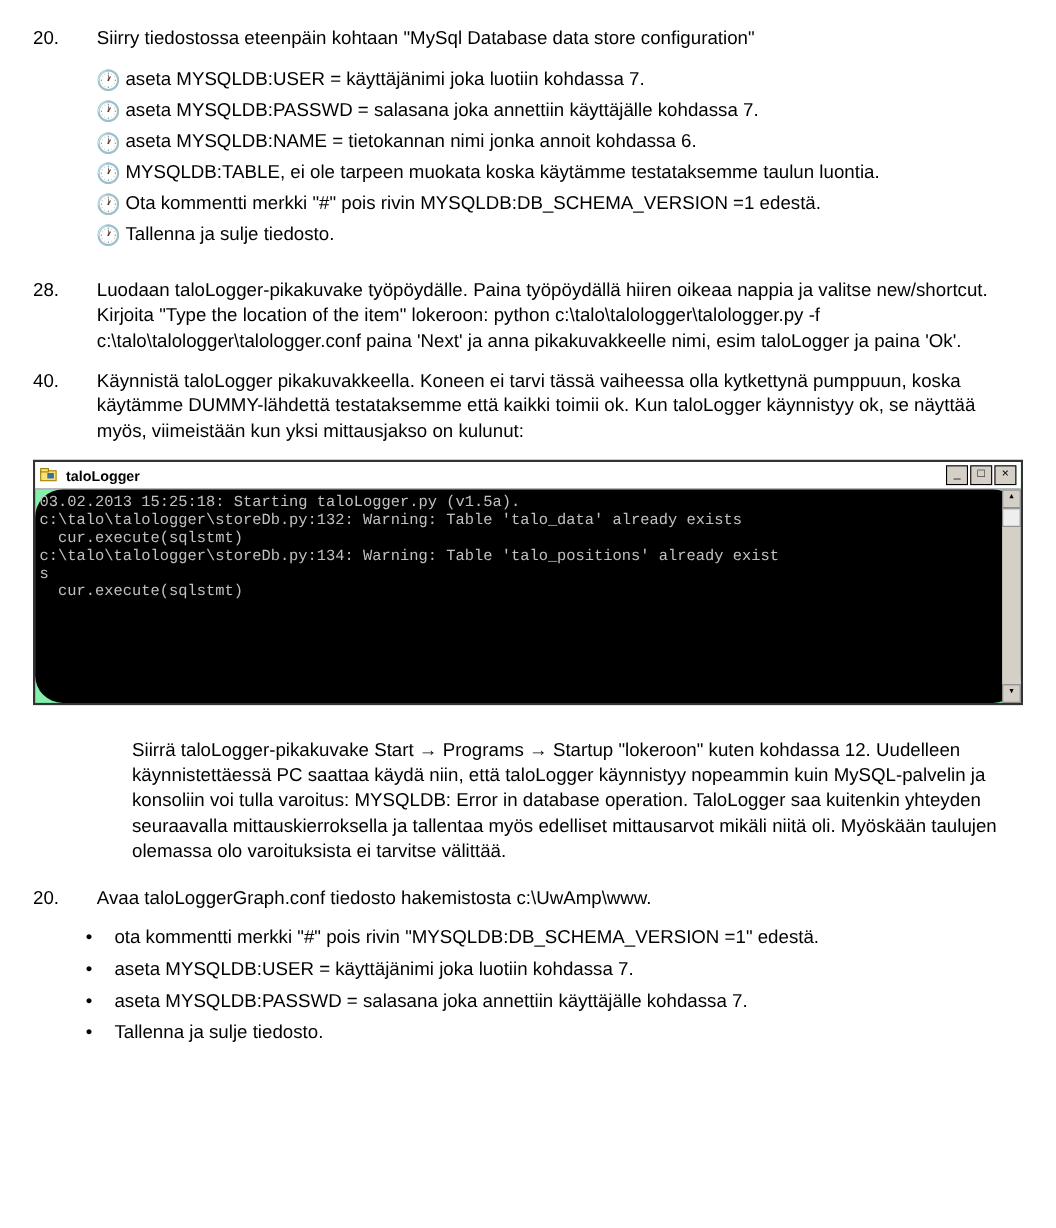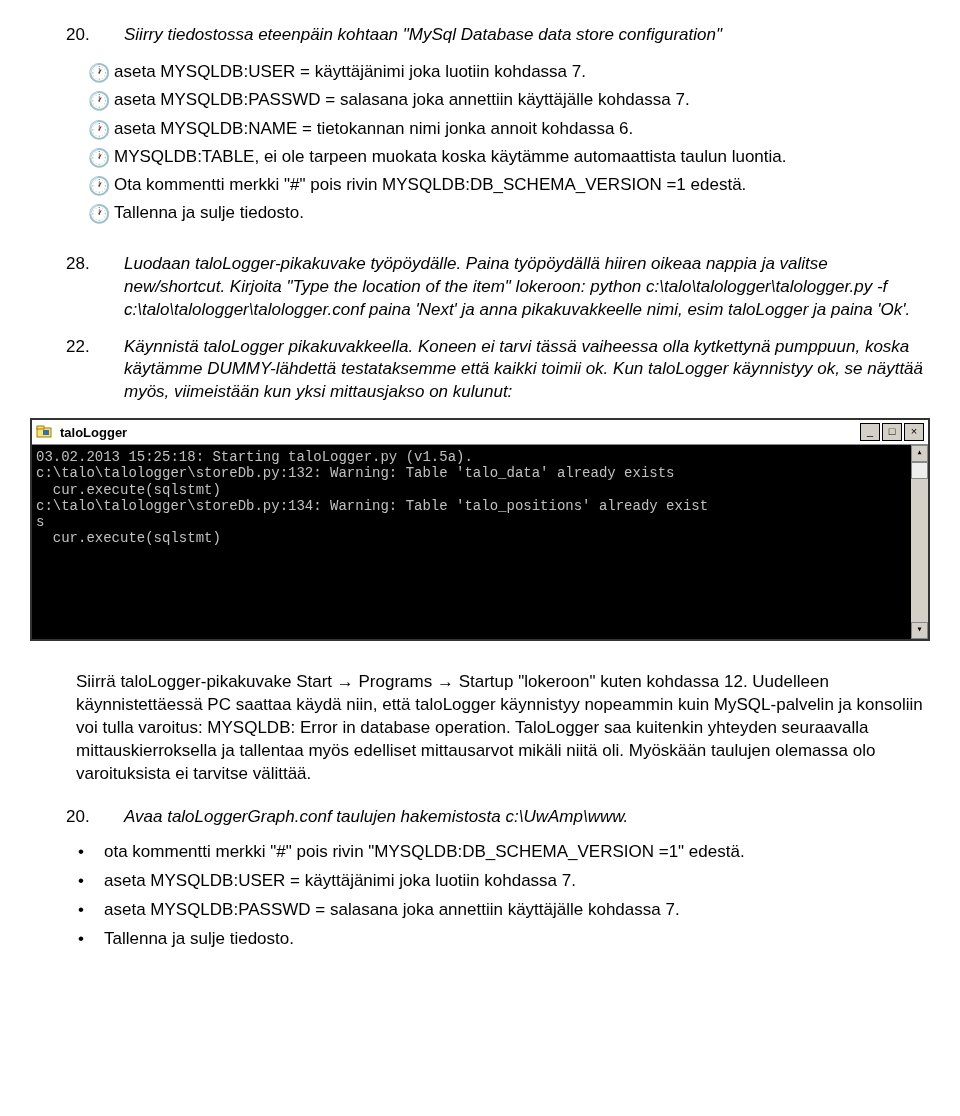--- a/index.html
+++ b/index.html
@@ -9,29 +9,27 @@
     color: #000;
     background: #fff;
     margin: 0;
     padding: 24px 30px;
     width: 960px;
     box-sizing: border-box;
   }
   .num-item {
     display: flex;
     margin-bottom: 12px;
-    margin-left: 36px;
   }
   .num-item .num {
     width: 58px;
     flex-shrink: 0;
   }
   .num-item .body {
     flex: 1;
-    font-style: italic;
   }
   .clock-list {
     margin: 14px 0 26px 58px;
   }
   .clock-list .row {
     display: flex;
     margin-bottom: 4px;
   }
   .clock-list .bullet {
     width: 26px;
@@ -93,20 +91,21 @@
   .console {
     background: #000;
     color: #c0c0c0;
     font-family: "Courier New", monospace;
     font-size: 14px;
     line-height: 1.15;
     padding: 4px 4px 60px 4px;
     position: relative;
     min-height: 130px;
     white-space: pre;
+    border-radius: 25px;
   }
   .console .scroll-track {
     position: absolute;
     right: 0; top: 0; bottom: 0;
     width: 17px;
     background: #d4d0c8;
   }
   .console .scroll-btn {
     width: 17px; height: 17px;
     background: #d4d0c8;
@@ -121,21 +120,21 @@
   .console .scroll-thumb {
     position: absolute;
     top: 17px;
     width: 17px; height: 17px;
     background: #eee;
     border: 1px solid #888;
     box-sizing: border-box;
   }
   .console .scroll-btn.bottom { position: absolute; bottom: 0; }
   .indent-para {
-    margin-left: 46px;
+    margin-left: 90px;
     margin-bottom: 20px;
   }
 </style>
 </head>
 <body>
 
 <div class="num-item">
   <div class="num">20.</div>
   <div class="body">Siirry tiedostossa eteenpäin kohtaan "MySql Database data store configuration"</div>
 </div>
@@ -148,39 +147,39 @@
   <div class="row">
     <div class="bullet">🕐</div>
     <div class="txt">aseta  MYSQLDB:PASSWD = salasana joka annettiin käyttäjälle kohdassa 7.</div>
   </div>
   <div class="row">
     <div class="bullet">🕐</div>
     <div class="txt">aseta  MYSQLDB:NAME = tietokannan nimi jonka annoit kohdassa 6.</div>
   </div>
   <div class="row">
     <div class="bullet">🕐</div>
-    <div class="txt">MYSQLDB:TABLE, ei ole tarpeen muokata koska käytämme automaattista taulun luontia.</div>
+    <div class="txt">MYSQLDB:TABLE, ei ole tarpeen muokata koska käytämme testataksemme taulun luontia.</div>
   </div>
   <div class="row">
     <div class="bullet">🕐</div>
     <div class="txt">Ota kommentti merkki "#" pois rivin  MYSQLDB:DB_SCHEMA_VERSION =1 edestä.</div>
   </div>
   <div class="row">
     <div class="bullet">🕐</div>
     <div class="txt">Tallenna ja sulje tiedosto.</div>
   </div>
 </div>
 
 <div class="num-item">
   <div class="num">28.</div>
   <div class="body">Luodaan taloLogger-pikakuvake työpöydälle. Paina työpöydällä hiiren oikeaa nappia ja valitse new/shortcut. Kirjoita "Type the location of the item" lokeroon: python c:\talo\talologger\talologger.py -f  c:\talo\talologger\talologger.conf paina 'Next' ja anna pikakuvakkeelle nimi, esim taloLogger ja paina 'Ok'.</div>
 </div>
 
 <div class="num-item" style="margin-top:14px;">
-  <div class="num">22.</div>
+  <div class="num">40.</div>
   <div class="body">Käynnistä taloLogger pikakuvakkeella. Koneen ei tarvi tässä vaiheessa olla kytkettynä pumppuun, koska käytämme DUMMY-lähdettä testataksemme että kaikki toimii ok. Kun taloLogger käynnistyy ok, se näyttää myös, viimeistään kun yksi mittausjakso on kulunut:</div>
 </div>
 
 <div class="terminal-block">
   <div class="titlebar">
     <svg class="app-icon" viewBox="0 0 16 16">
       <rect x="1" y="4" width="14" height="9" fill="#f7e27a" stroke="#a08000"></rect>
       <rect x="1" y="2" width="7" height="3" fill="#f7e27a" stroke="#a08000"></rect>
       <rect x="7" y="6" width="6" height="5" fill="#3b6ea5"></rect>
     </svg>
@@ -196,21 +195,21 @@
   cur.execute(sqlstmt)
 c:\talo\talologger\storeDb.py:134: Warning: Table 'talo_positions' already exist
 s
   cur.execute(sqlstmt)</span><div class="scroll-track"><div class="scroll-btn top">▴</div><div class="scroll-thumb"></div><div class="scroll-btn bottom">▾</div></div></div>
 </div>
 
 <div class="indent-para">Siirrä taloLogger-pikakuvake Start → Programs → Startup "lokeroon" kuten kohdassa 12. Uudelleen käynnistettäessä PC saattaa käydä niin, että taloLogger käynnistyy nopeammin kuin MySQL-palvelin ja konsoliin voi tulla varoitus: MYSQLDB: Error in database operation. TaloLogger saa kuitenkin yhteyden seuraavalla mittauskierroksella ja tallentaa myös edelliset mittausarvot mikäli niitä oli. Myöskään taulujen olemassa olo varoituksista ei tarvitse välittää.</div>
 
 <div class="num-item">
   <div class="num">20.</div>
-  <div class="body">Avaa taloLoggerGraph.conf taulujen hakemistosta c:\UwAmp\www.</div>
+  <div class="body">Avaa taloLoggerGraph.conf tiedosto hakemistosta c:\UwAmp\www.</div>
 </div>
 
 <div class="dot-list">
   <div class="row">
     <div class="bullet">•</div>
     <div class="txt">ota kommentti merkki "#" pois rivin "MYSQLDB:DB_SCHEMA_VERSION =1" edestä.</div>
   </div>
   <div class="row">
     <div class="bullet">•</div>
     <div class="txt">aseta MYSQLDB:USER = käyttäjänimi joka luotiin kohdassa 7.</div>

